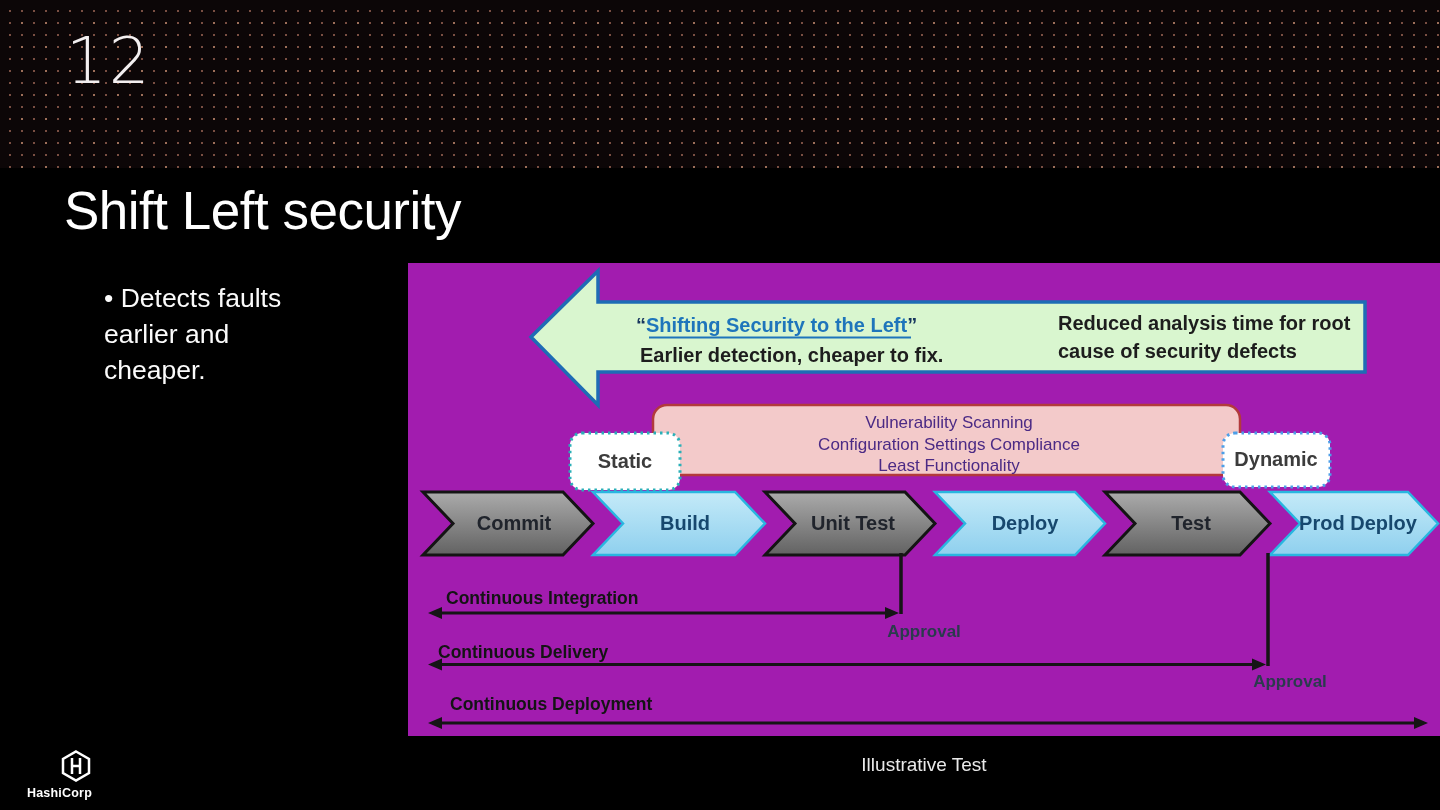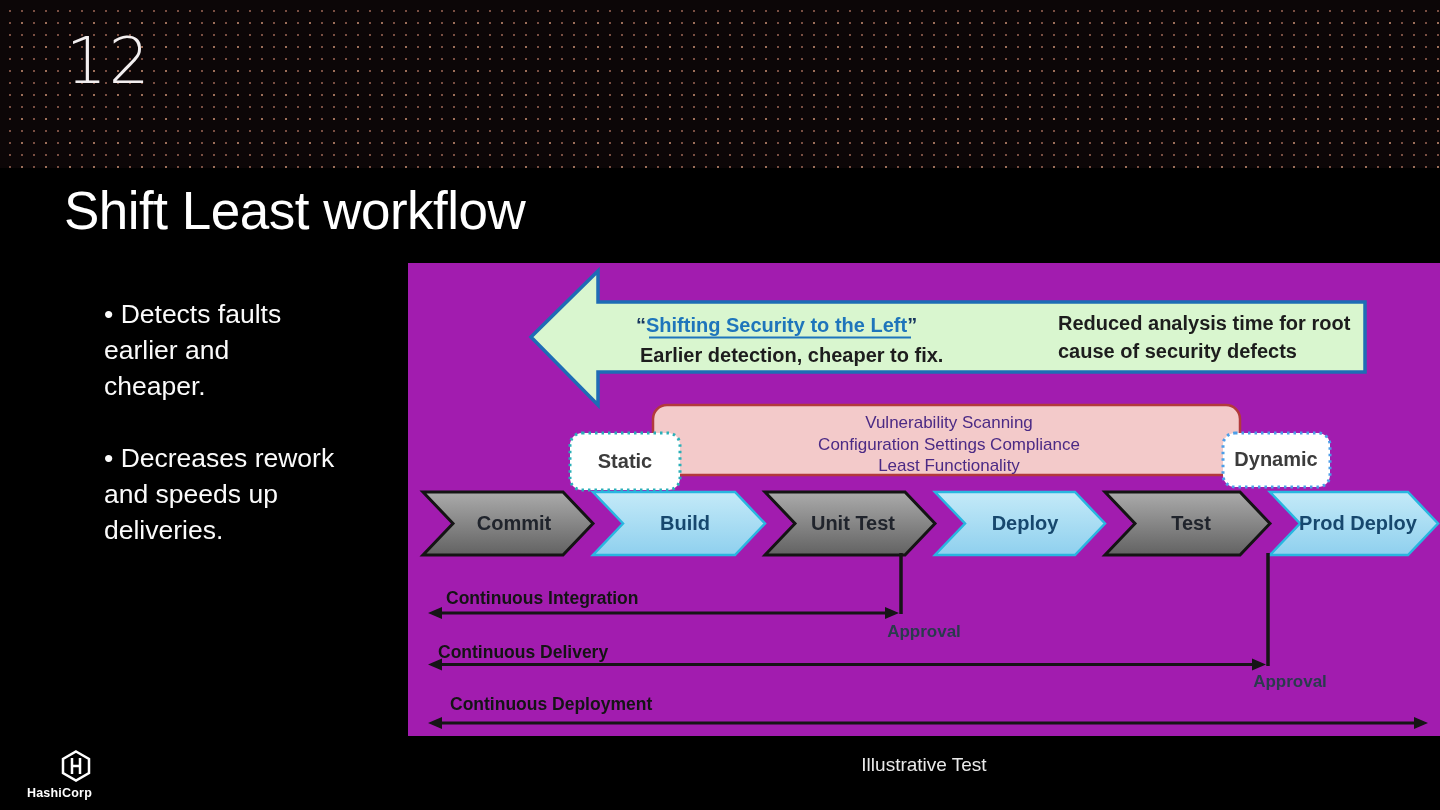--- a/index.html
+++ b/index.html
@@ -13,21 +13,21 @@
       radial-gradient(circle 1.2px at center, rgba(212,138,116,.55) 99%, transparent 100%),
       radial-gradient(circle 1.2px at center, rgba(198,180,130,.42) 99%, transparent 100%);
     background-size:12px 12px, 24px 24px;
     background-position:4px 5px, 10px 11px;}
   .slide-number{position:absolute;left:66px;top:24px;font-size:64px;font-weight:200;
     color:#f3eff0;font-family:"DejaVu Sans","Liberation Sans",sans-serif;letter-spacing:2px;}
 
   .title{position:absolute;left:64px;top:180px;font-size:53px;font-weight:500;color:#ffffff;
     letter-spacing:-.5px;}
 
-  .bullets{position:absolute;left:104px;top:296px;width:234px;}
+  .bullets{position:absolute;left:104px;top:280px;width:234px;}
   .bullets p{margin:0 0 36px 0;font-size:26.5px;line-height:36px;color:#fbfbfb;}
   .bullets p::before{content:"\2022\00a0 ";}
 
   .diagram{position:absolute;left:408px;top:263px;width:1036px;height:473px;background:#a21caf;}
   .diagram svg{position:absolute;left:0;top:0;}
   svg text{font-family:"Liberation Sans",sans-serif;}
 
   .caption{position:absolute;left:408px;top:754px;width:1032px;text-align:center;
     font-size:19px;color:#eaeaea;}
 
@@ -36,25 +36,24 @@
 </style>
 </head>
 <body>
 
 <div class="slide">
 
   <div class="banner">
     <div class="slide-number">12</div>
   </div>
 
-  <div class="title">Shift Least workflow</div>
+  <div class="title">Shift Left security</div>
 
   <div class="bullets">
     <p>Detects faults earlier and cheaper.</p>
-    <p>Decreases rework and speeds up deliveries.</p>
   </div>
 
   <div class="diagram">
     <svg width="1032" height="473" viewBox="0 0 1032 473">
       <defs>
         <linearGradient id="grayGrad" x1="0" y1="0" x2="0" y2="1">
           <stop offset="0" stop-color="#ababab"></stop>
             <stop offset="1" stop-color="#626262"></stop>
         </linearGradient>
         <linearGradient id="blueGrad" x1="0" y1="0" x2="0" y2="1">

